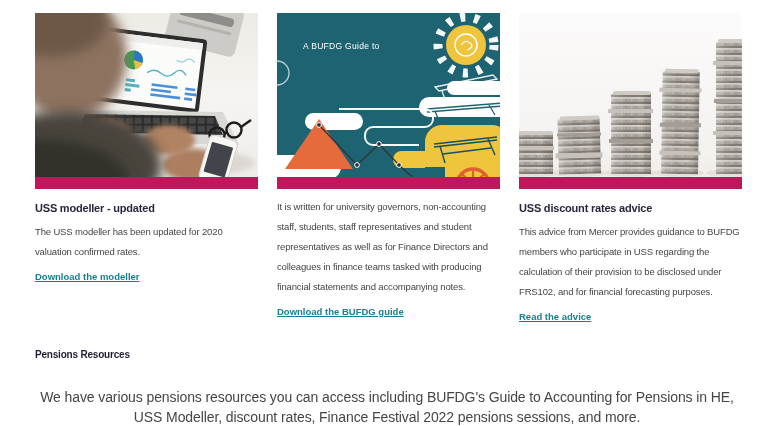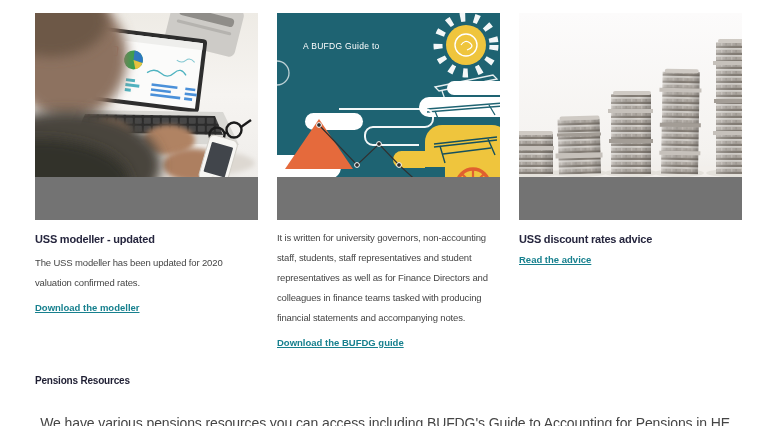--- a/index.html
+++ b/index.html
@@ -8,22 +8,22 @@
     width: 775px; height: 426px;
     font-family: "Liberation Sans", sans-serif;
     overflow: hidden;
   }
   .page { position: relative; width: 775px; height: 426px; padding: 13px 36px 0 35px; }
 
   
   .cards { display: flex; gap: 19px; }
   .card { width: 223px; flex: 0 0 223px; }
   .card-img {
-    position: relative; width: 223px; height: 207px;
-    overflow: hidden; background: #737373; cursor: pointer; text-decoration: underline;
+    position: relative; width: 223px; height: 176px;
+    overflow: hidden; background: #be185d; cursor: pointer; text-decoration: underline;
   }
   .card-img svg { display: block; }
   .card-title {
     margin: 13px 0 0; font-size: 11px; letter-spacing: -0.2px;
     font-weight: bold; color: #26263e; white-space: nowrap;
   }
   .card-body {
     margin: 8px 0 0; font-size: 9.5px; letter-spacing: -0.15px;
     line-height: 20px; color: #454545;
   }
@@ -285,20 +285,21 @@
             <rect x="197" y="29" width="42" height="132" fill="url(#coinp)"></rect>
             <rect x="197" y="29" width="42" height="132" fill="url(#shade)"></rect>
             <rect x="194" y="48" width="46" height="4" fill="#c6c1bb"></rect>
             <rect x="195" y="86" width="45" height="4" fill="#a39d96"></rect>
             <rect x="194" y="118" width="46" height="4" fill="#c6c1bb"></rect>
             <rect x="199" y="26" width="40" height="4" rx="2" fill="#cfcac4"></rect>
           </g>
         </svg>
       </div>
       <h3 class="card-title">USS discount rates advice</h3>
+      <p class="card-body">This advice from Mercer provides guidance to BUFDG members who participate in USS regarding the calculation of their provision to be disclosed under FRS102, and for financial forecasting purposes.</p>
       <a class="card-link" href="#">Read the advice</a>
     </article>
 
   </div>
 
   <section class="resources">
     <h2 class="resources-heading">Pensions Resources</h2>
     <p class="resources-body">We have various pensions resources you can access including BUFDG's Guide to Accounting for Pensions in HE, USS Modeller, discount rates, Finance Festival 2022 pensions sessions, and more.</p>
 
   </section>

